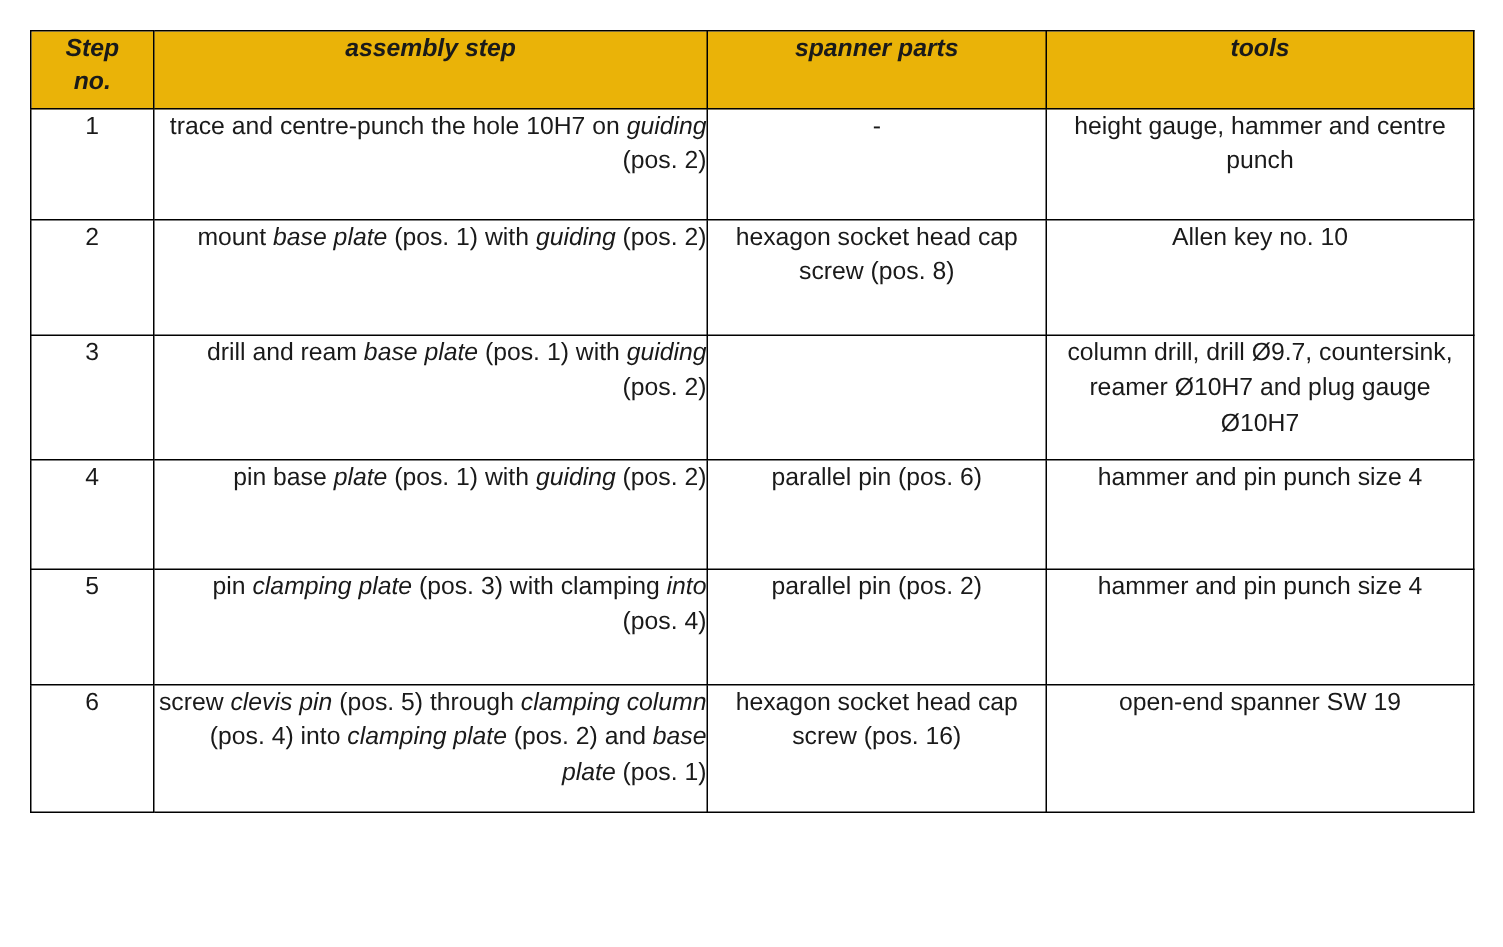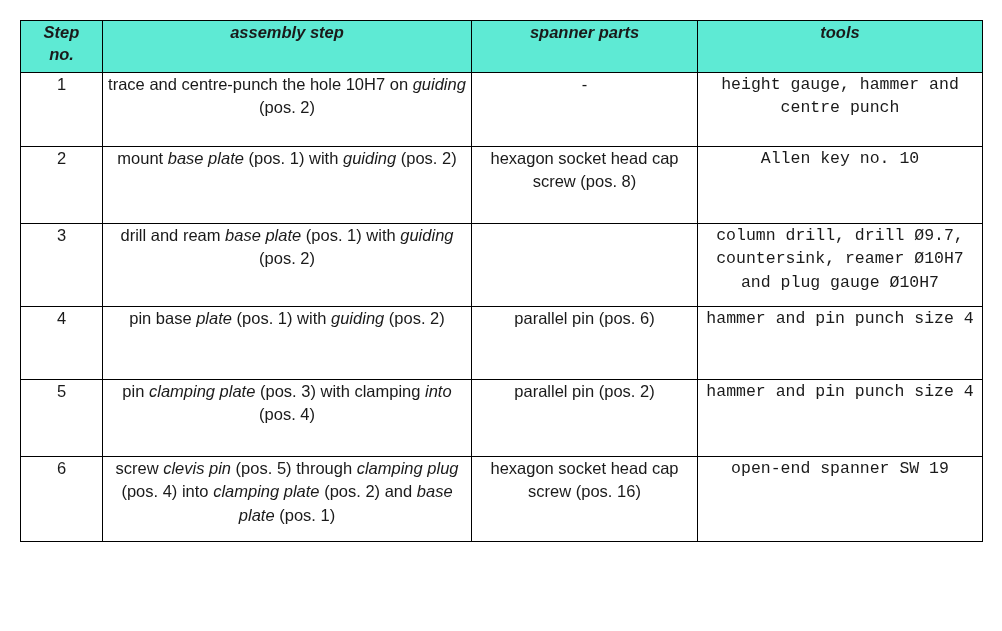--- a/index.html
+++ b/index.html
@@ -37,21 +37,21 @@
     vertical-align: top;
   }
 
   
   col.c-step  { width: 82px; }
   col.c-step-desc { width: 369px; }
   col.c-parts { width: 226px; }
   col.c-tools { width: 285px; }
 
   thead th {
-    background: #5eead4;
+    background: #eab308;
     height: 51px;
     font-weight: bold;
     font-style: italic;
     font-size: 16.5px;
     text-align: center;
     vertical-align: middle;
     line-height: 1.35;
     padding: 3px 4px;
   }
 
@@ -61,28 +61,27 @@
     padding: 8px 10px 8px 10px;
     background: #ffffff;
   }
 
   td.cell-step {
     text-align: center;
     padding-left: 4px;
     padding-right: 4px;
   }
   td.cell-desc {
-    text-align: center;
+    text-align: right;
   }
   td.cell-parts {
     text-align: center;
   }
   td.cell-tools {
     text-align: center;
-    font-family: Liberation Mono, monospace;
   }
 
   tbody tr.r1 td { height: 73px; }
   tbody tr.r2 td { height: 76px; }
   tbody tr.r3 td { height: 82px; }
   tbody tr.r4 td { height: 72px; }
   tbody tr.r5 td { height: 76px; }
   tbody tr.r6 td { height: 84px; }
 
   .em { font-style: italic; }
@@ -136,20 +135,20 @@
         <td class="cell-tools">hammer and pin punch size 4</td>
       </tr>
       <tr class="r5">
         <td class="cell-step">5</td>
         <td class="cell-desc"><span>pin </span><span class="em">clamping plate</span><span> (pos. 3) with clamping </span><span class="em">into</span><span> (pos. 4)</span></td>
         <td class="cell-parts">parallel pin (pos. 2)</td>
         <td class="cell-tools">hammer and pin punch size 4</td>
       </tr>
       <tr class="r6">
         <td class="cell-step">6</td>
-        <td class="cell-desc"><span>screw </span><span class="em">clevis pin</span><span> (pos. 5) through </span><span class="em">clamping plug</span><span> (pos. 4) into </span><span class="em">clamping plate</span><span> (pos. 2) and </span><span class="em">base plate</span><span> (pos. 1)</span></td>
+        <td class="cell-desc"><span>screw </span><span class="em">clevis pin</span><span> (pos. 5) through </span><span class="em">clamping column</span><span> (pos. 4) into </span><span class="em">clamping plate</span><span> (pos. 2) and </span><span class="em">base plate</span><span> (pos. 1)</span></td>
         <td class="cell-parts">hexagon socket head cap screw (pos. 16)</td>
         <td class="cell-tools">open-end spanner SW 19</td>
       </tr>
     </tbody>
   </table>
 
 </div>
 
 </body></html>

